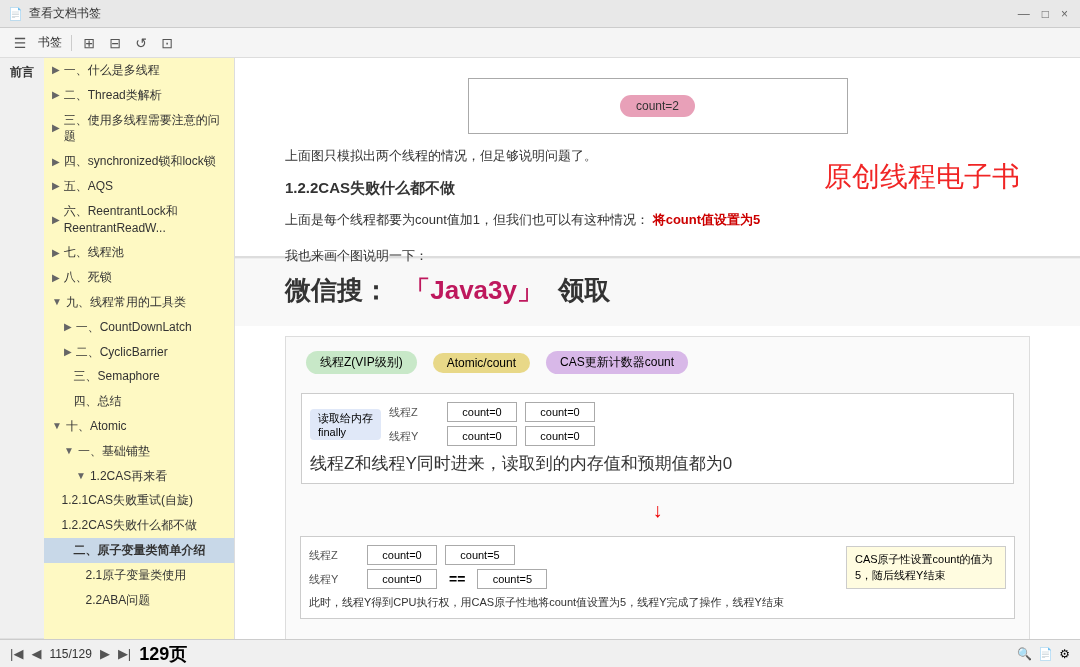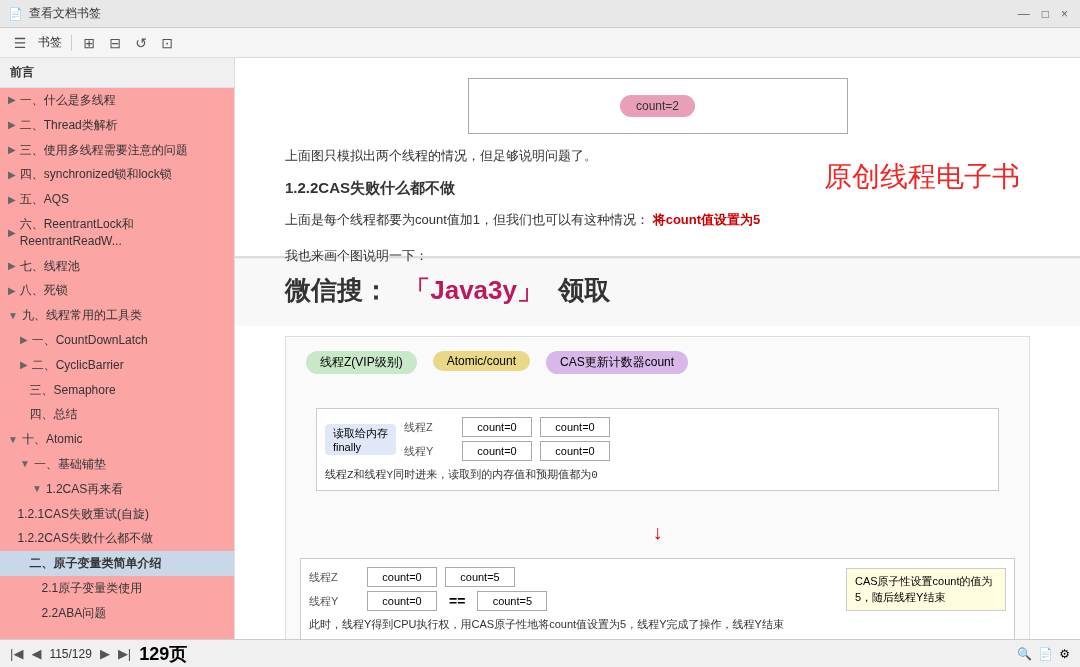--- a/index.html
+++ b/index.html
@@ -27,22 +27,22 @@
       cursor: pointer; color: #555; font-size: 14px;
       border-radius: 2px;
     }
     .toolbar-sep { width: 1px; height: 16px; background: #ccc; margin: 0 3px; }
 
     
     .main { display: flex; flex: 1; overflow: hidden; }
 
     
     .sidebar {
-      width: 235px; background: #fca5a5; border-right: 1px solid #ddd;
-      display: flex; flex-direction: column; flex-shrink: 0; overflow: hidden;
+      width: 235px; background: #fef9c3; border-right: 1px solid #ddd;
+      display: flex; flex-direction: row; flex-shrink: 0; overflow: hidden;
     }
     .sidebar-header {
       padding: 6px 10px; font-size: 12px; color: #333; font-weight: bold;
       border-bottom: 1px solid #e0e0e0; background: #f0f0f0;
     }
     .toc-list { overflow-y: auto; flex: 1; }
     .toc-item {
       display: flex; align-items: center;
       padding: 4px 8px; font-size: 12px; color: #333;
       cursor: pointer; line-height: 1.4;
@@ -258,43 +258,43 @@
         <div class="wechat-title">
           <span>微信搜：</span>
           <span class="red" style="margin:0 8px;">「Java3y」</span>
           <span>领取</span>
         </div>
       </div>
 
       <div class="diagram-area">
         <div class="diagram-content">
 
-          <div style="display:flex;gap:16px;align-items:flex-start;padding:4px 10px;">
+          <div style="display:flex;gap:16px;align-items:center;padding:4px 10px;">
             <div style="background:#c8e8c8;border-radius:20px;padding:3px 14px;font-size:12px;">线程Z(VIP级别)</div>
             <div style="background:#e8d888;border-radius:20px;padding:3px 14px;font-size:12px;">Atomic/count</div>
             <div style="background:#d8b8e8;border-radius:20px;padding:3px 14px;font-size:12px;">CAS更新计数器count</div>
           </div>
 
-          <div style="border:1px solid #ccc;margin:20px;padding:8px;background:#fff;">
+          <div style="border:1px solid #ccc;margin:5px;padding:8px;background:#fff;">
             <div style="display:flex;gap:8px;margin-bottom:6px;align-items:center;">
               <div style="background:#e0e8f8;border-radius:4px;padding:2px 8px;font-size:11px;white-space:nowrap;">读取给内存<br>finally</div>
               <div style="display:flex;flex-direction:column;gap:4px;flex:1;">
                 <div style="display:flex;gap:8px;align-items:center;">
                   <span style="font-size:11px;color:#555;width:50px;">线程Z</span>
                   <div style="border:1px solid #aaa;padding:3px 10px;font-size:11px;min-width:70px;text-align:center;">count=0</div>
                   <div style="border:1px solid #aaa;padding:3px 10px;font-size:11px;min-width:70px;text-align:center;">count=0</div>
                 </div>
                 <div style="display:flex;gap:8px;align-items:center;">
                   <span style="font-size:11px;color:#555;width:50px;">线程Y</span>
                   <div style="border:1px solid #aaa;padding:3px 10px;font-size:11px;min-width:70px;text-align:center;">count=0</div>
                   <div style="border:1px solid #aaa;padding:3px 10px;font-size:11px;min-width:70px;text-align:center;">count=0</div>
                 </div>
               </div>
             </div>
-            <p style="font-size:11px;color:#333;font-family:Liberation Mono, monospace;">线程Z和线程Y同时进来，读取到的内存值和预期值都为0</p>
+            <p style="font-size:17px;color:#333;">线程Z和线程Y同时进来，读取到的内存值和预期值都为0</p>
           </div>
 
           <div style="text-align:center;color:#e00;font-size:20px;">↓</div>
 
           <div style="border:1px solid #ccc;margin:4px;padding:8px;background:#fff;position:relative;">
             <div style="display:flex;gap:8px;margin-bottom:6px;align-items:center;">
               <div style="display:flex;flex-direction:column;gap:4px;flex:1;">
                 <div style="display:flex;gap:8px;align-items:center;">
                   <span style="font-size:11px;color:#555;width:50px;">线程Z</span>
                   <div style="border:1px solid #aaa;padding:3px 10px;font-size:11px;min-width:70px;text-align:center;">count=0</div>

